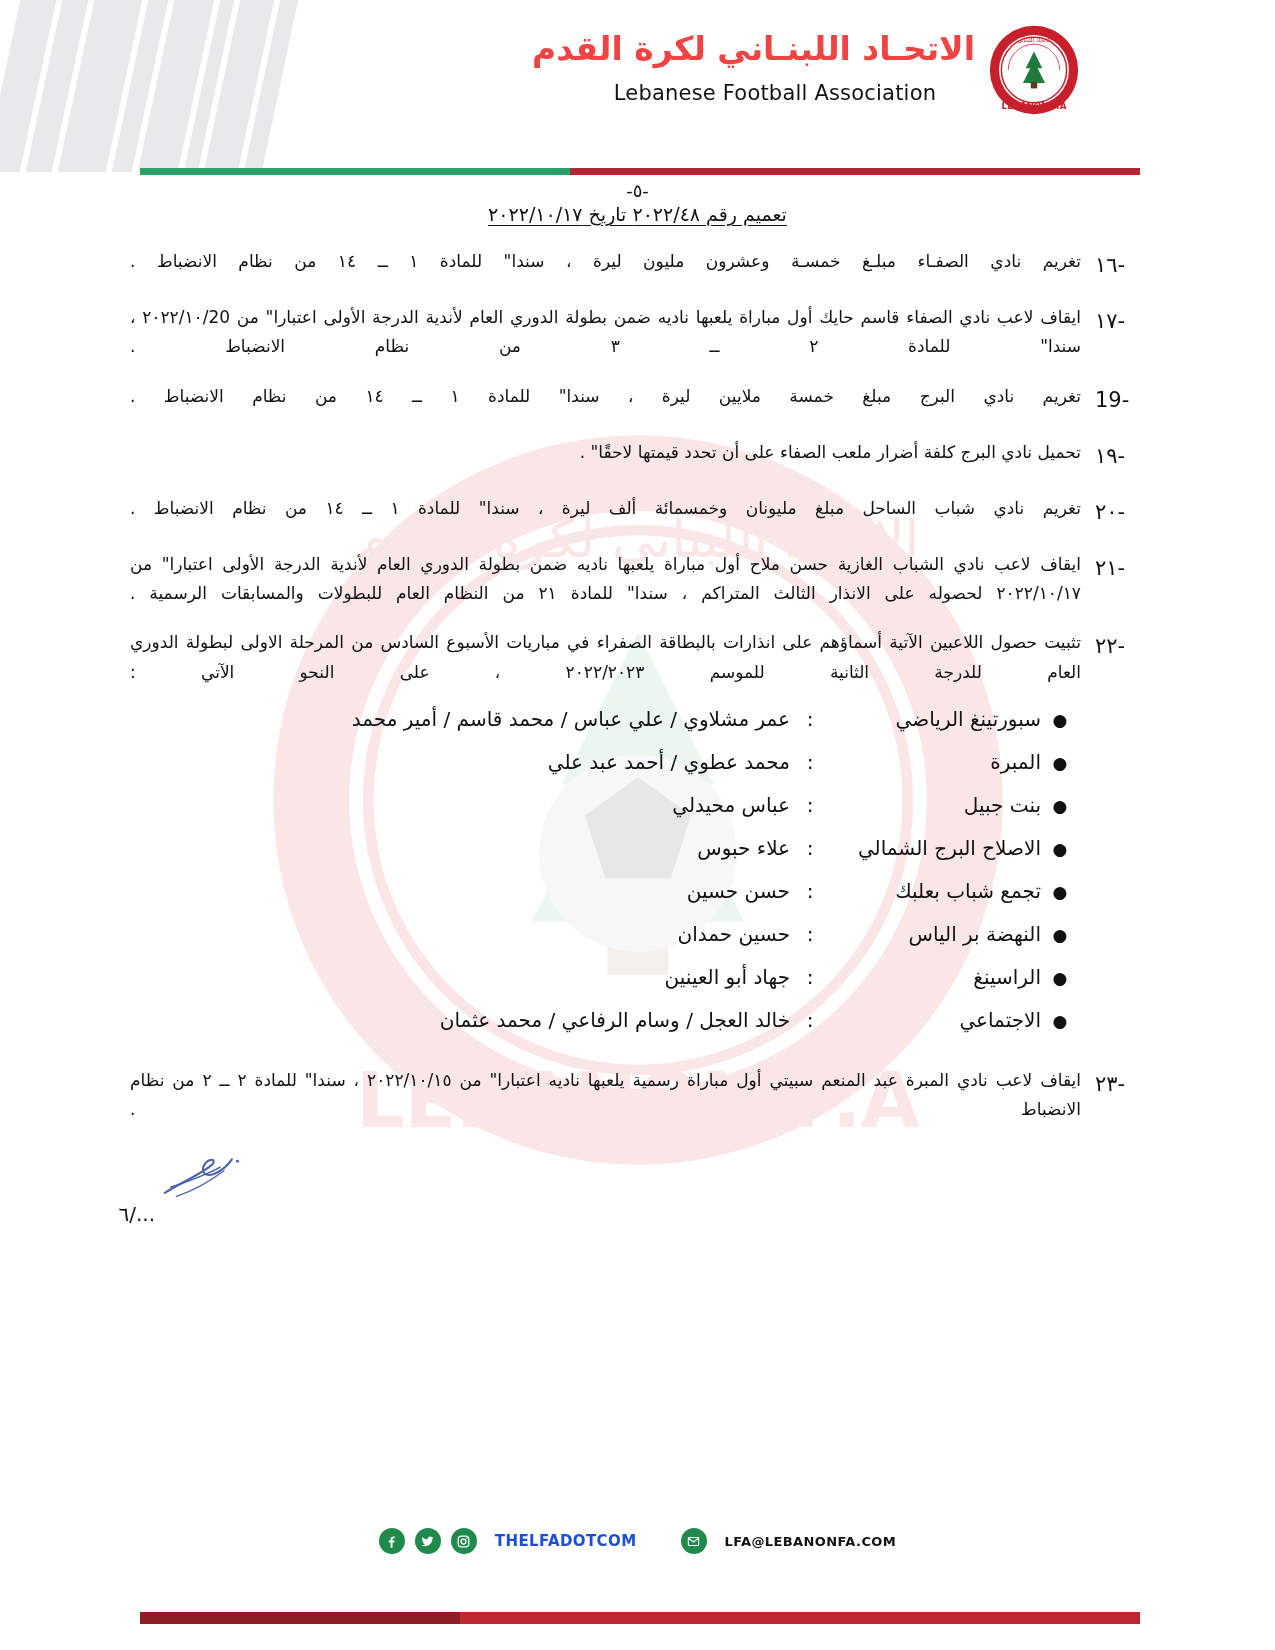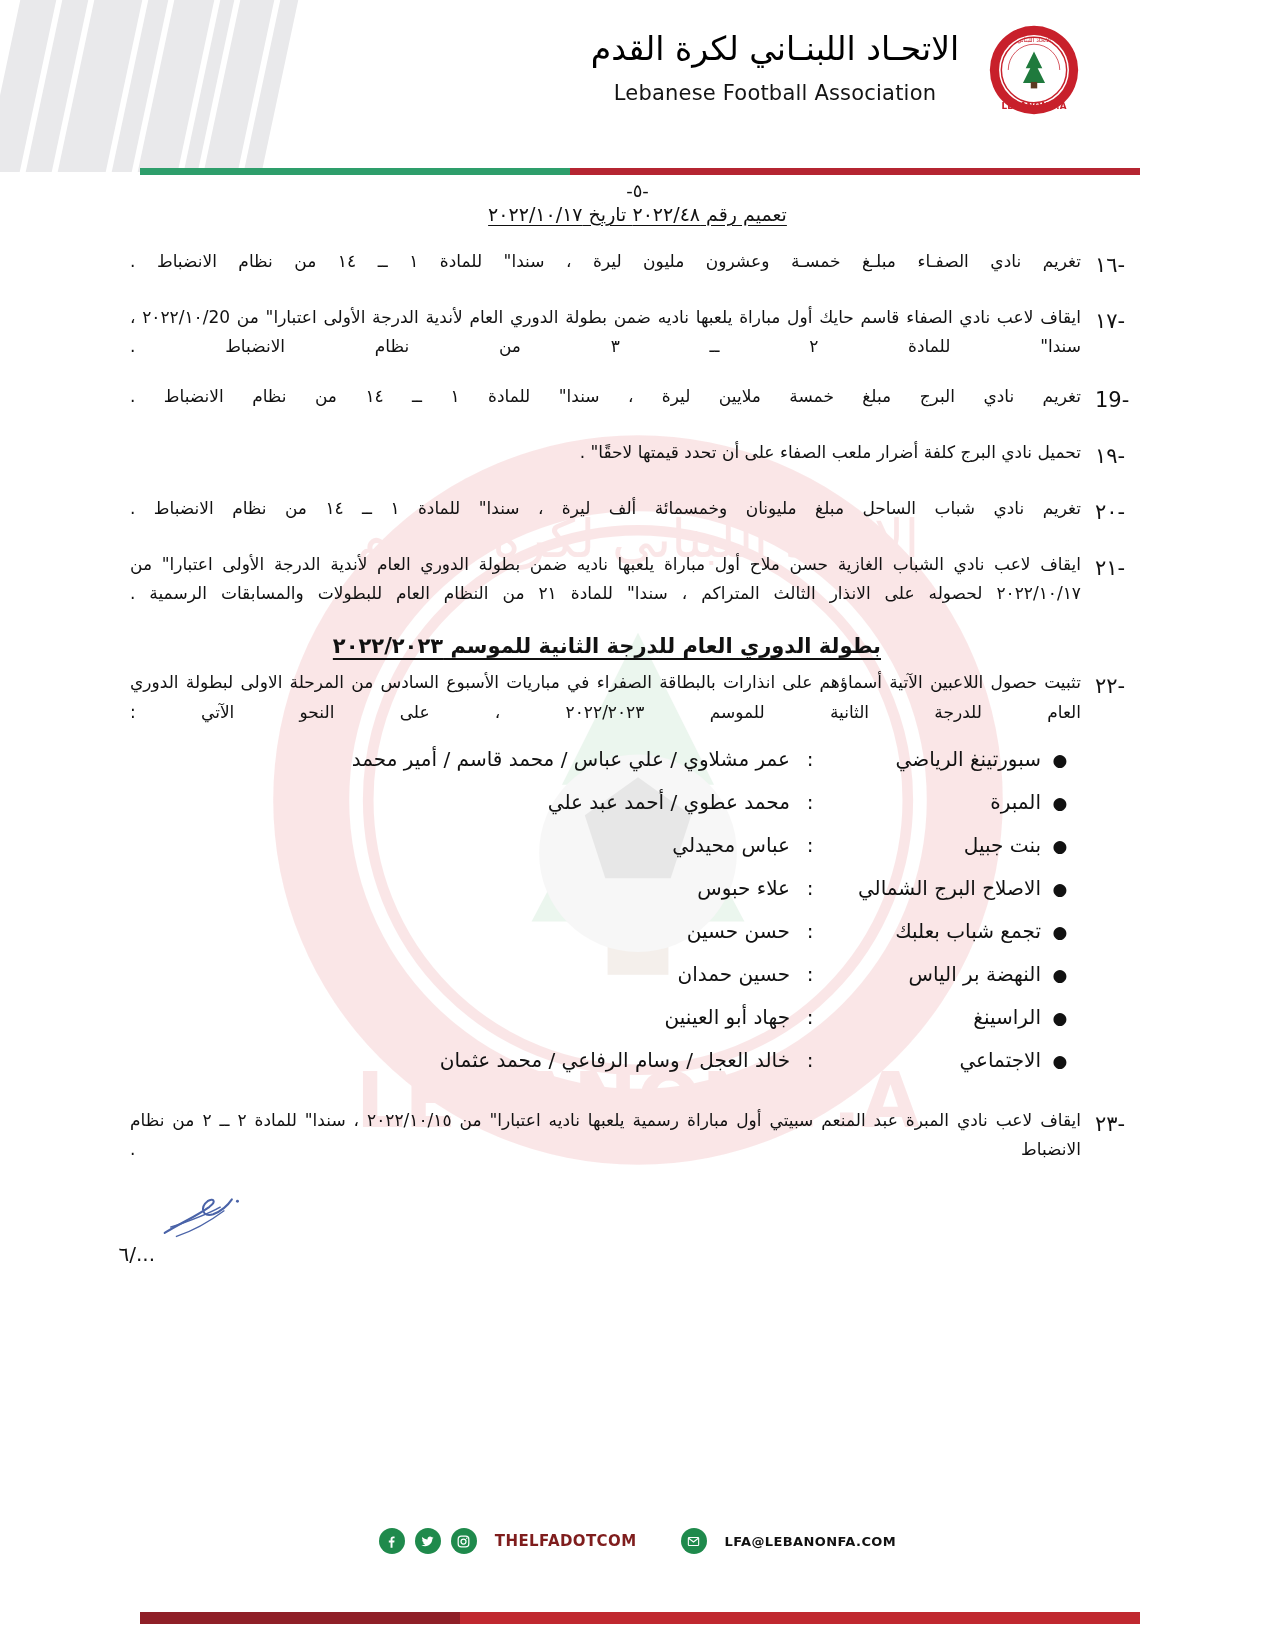--- a/index.html
+++ b/index.html
@@ -53,22 +53,22 @@
   }
   .brand-block {
     position: absolute;
     right: 300px;
     top: 28px;
     text-align: center;
     width: 400px;
   }
   .brand-ar {
     font-size: 33px;
-    font-weight: 400;
-    color: #000000;
+    font-weight: 700;
+    color: #ef4444;
     letter-spacing: 0.5px;
     line-height: 1.25;
     white-space: nowrap;
     font-family: "DejaVu Sans", sans-serif;
   }
   .brand-en {
     font-size: 21px;
     color: #141414;
     direction: ltr;
     margin-top: 12px;
@@ -237,21 +237,21 @@
     border-radius: 50%;
     background: #1f8a4c;
     display: inline-flex;
     align-items: center;
     justify-content: center;
     flex: 0 0 auto;
   }
   .soc-label {
     font-size: 15px;
     font-weight: 700;
-    color: #7f1d1d;
+    color: #1d4ed8;
     letter-spacing: 0.4px;
     margin-left: 8px;
     margin-right: 34px;
     font-family: "DejaVu Sans", sans-serif;
   }
   .mail-label {
     font-size: 13px;
     font-weight: 700;
     color: #111;
     letter-spacing: 0.4px;
@@ -350,21 +350,20 @@
     <div class="item">
       <div class="item-num">-٢٠</div>
       <div class="item-body">تغريم نادي شباب الساحل مبلغ مليونان وخمسمائة ألف ليرة ، سندا" للمادة ١ ــ ١٤ من نظام الانضباط .</div>
     </div>
 
     <div class="item">
       <div class="item-num">-٢١</div>
       <div class="item-body">ايقاف لاعب نادي الشباب الغازية حسن ملاح أول مباراة يلعبها ناديه ضمن بطولة الدوري العام لأندية الدرجة الأولى اعتبارا" من ٢٠٢٢/١٠/١٧ لحصوله على الانذار الثالث المتراكم ، سندا" للمادة ٢١ من النظام العام للبطولات والمسابقات الرسمية .</div>
     </div>
 
-    <div class="section-head">بطولة الدوري العام للدرجة الثانية للموسم ٢٠٢٢/٢٠٢٣</div>
 
     <div class="item">
       <div class="item-num">-٢٢</div>
       <div class="item-body">تثبيت حصول اللاعبين الآتية أسماؤهم على انذارات بالبطاقة الصفراء في مباريات الأسبوع السادس من المرحلة الاولى لبطولة الدوري العام للدرجة الثانية للموسم ٢٠٢٢/٢٠٢٣ ، على النحو الآتي :</div>
     </div>
 
     <ul class="club-list">
       <li class="club-row">
         <span class="bullet">●</span>
         <span class="club-name">سبورتينغ الرياضي</span>

